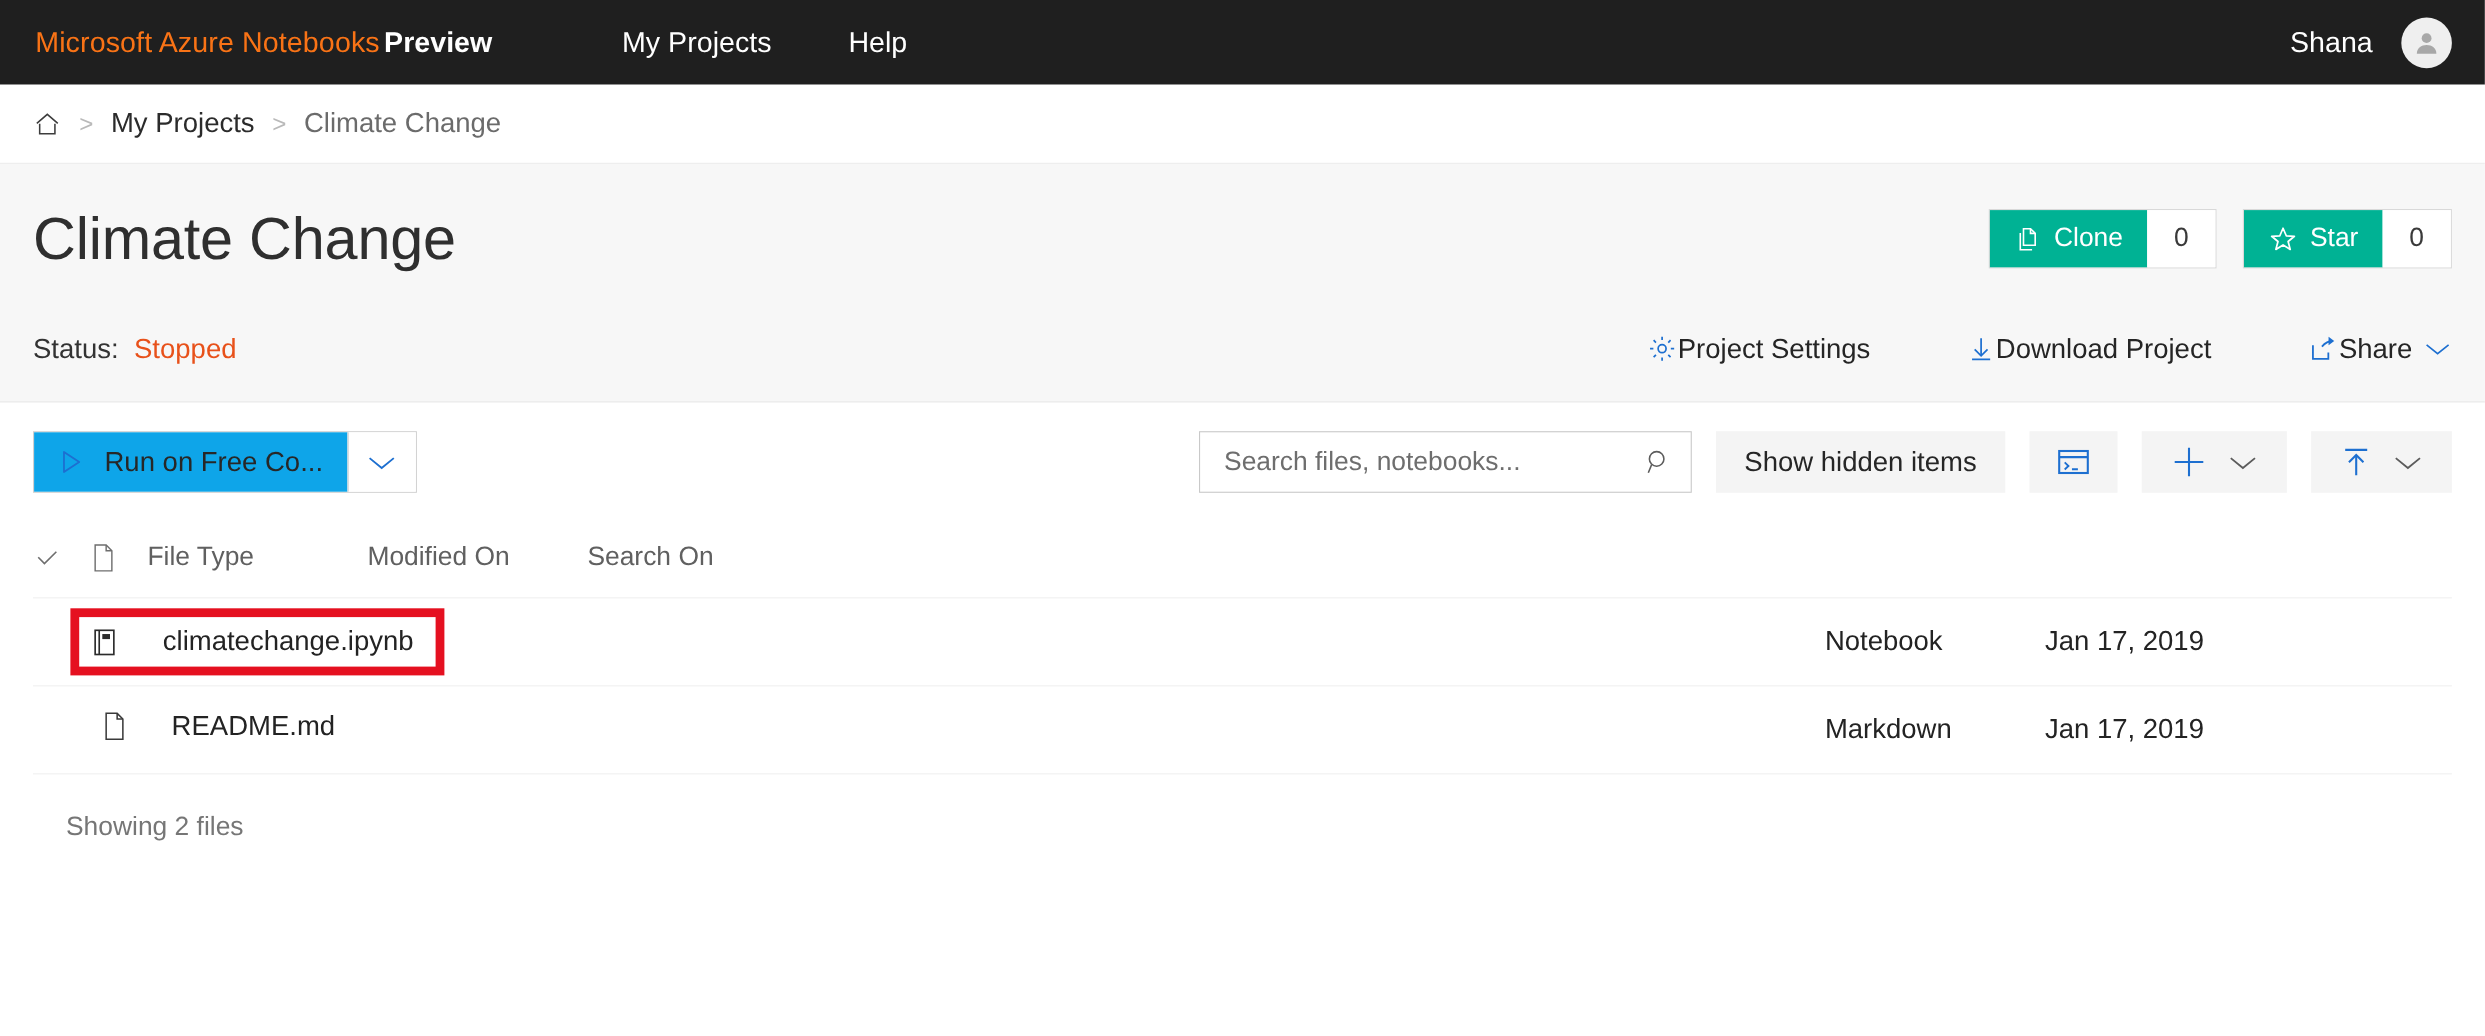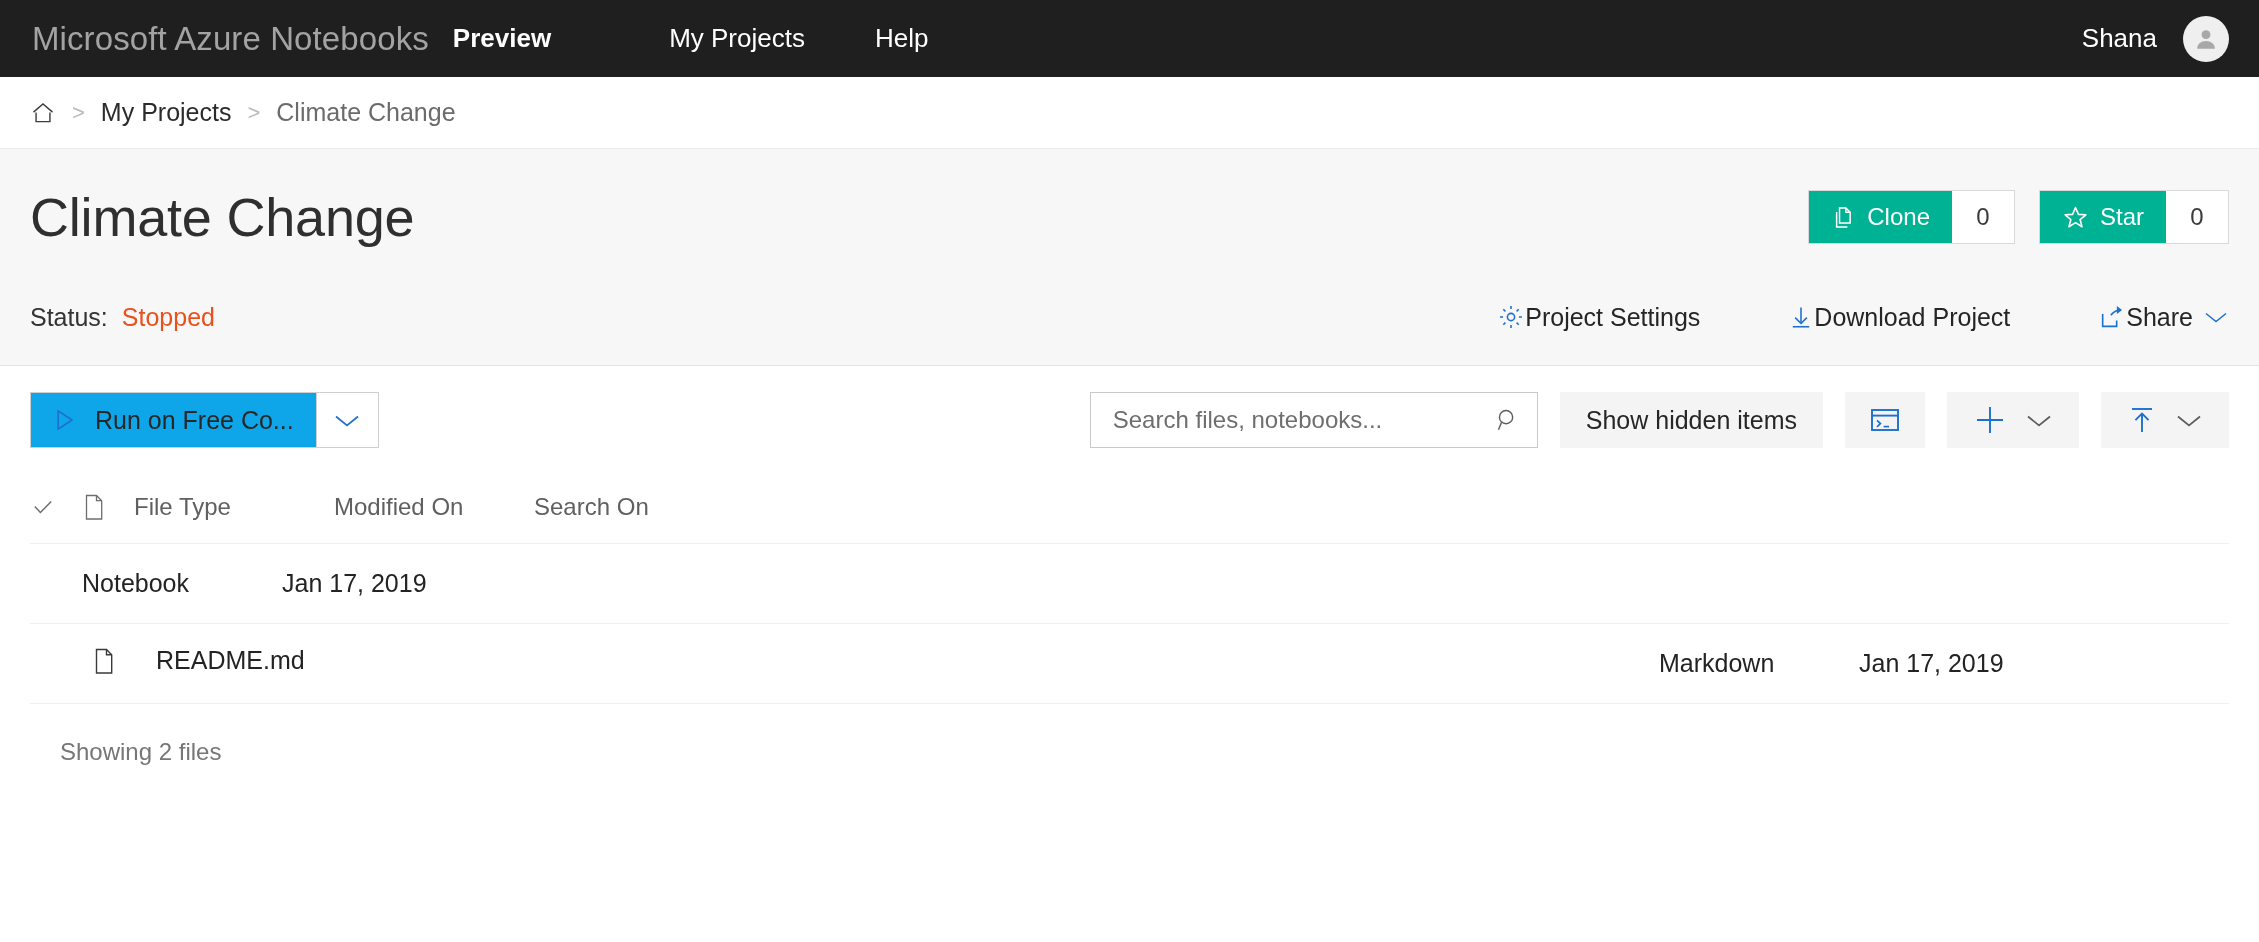--- a/index.html
+++ b/index.html
@@ -14,29 +14,29 @@
   
   .topnav {
     height: 77px;
     background: #1f1f1f;
     display: flex;
     align-items: center;
     color: #ffffff;
     padding: 0 30px 0 32px;
   }
   .brand {
-    font-size: 33px;
+    font-size: 26px;
     font-weight: 300;
     letter-spacing: .1px;
-    color: #a3a3a3;
+    color: #f97316;
   }
   .preview {
     font-size: 26px;
     font-weight: 600;
-    margin-left: 24px;
+    margin-left: 4px;
     color: #ffffff;
   }
   .navlinks { display: flex; margin-left: 118px; }
   .navlink {
     font-size: 26px;
     font-weight: 400;
     color: #ffffff;
     margin-right: 70px;
     text-decoration: none;
     cursor: pointer;
@@ -451,20 +451,30 @@
         <path d="M14.5 2.5v5.2h5.2"></path>
       </svg>
     </div>
     <div class="cell c-type">File Type</div>
     <div class="cell c-mod">Modified On</div>
     <div class="cell c-made">Search On</div>
   </div>
 
   <div class="trow tbody-row">
     <div class="cell c-check"></div>
+    <div class="cell c-name" style="flex:1;padding-left:0">
+      <span class="name-wrap redbox">
+        <svg width="26" height="28" viewBox="0 0 26 28" fill="none" stroke="#2b2b2b" stroke-width="1.5">
+          <rect x="4.5" y="3" width="17" height="22"></rect>
+          <path d="M8.2 3v22"></path>
+          <rect x="11" y="6.4" width="7" height="4.6" fill="#2b2b2b" stroke="none"></rect>
+        </svg>
+        <span class="fname">climatechange.ipynb</span>
+      </span>
+    </div>
     <div class="cell c-type">Notebook</div>
     <div class="cell c-mod">Jan 17, 2019</div>
     <div class="cell c-made"></div>
   </div>
 
   <div class="trow tbody-row">
     <div class="cell c-check"></div>
     <div class="cell c-name" style="flex:1;padding-left:0">
       <span class="name-wrap" style="padding-left:10px">
         <svg width="24" height="28" viewBox="0 0 24 28" fill="none" stroke="#3a3a3a" stroke-width="1.4">

